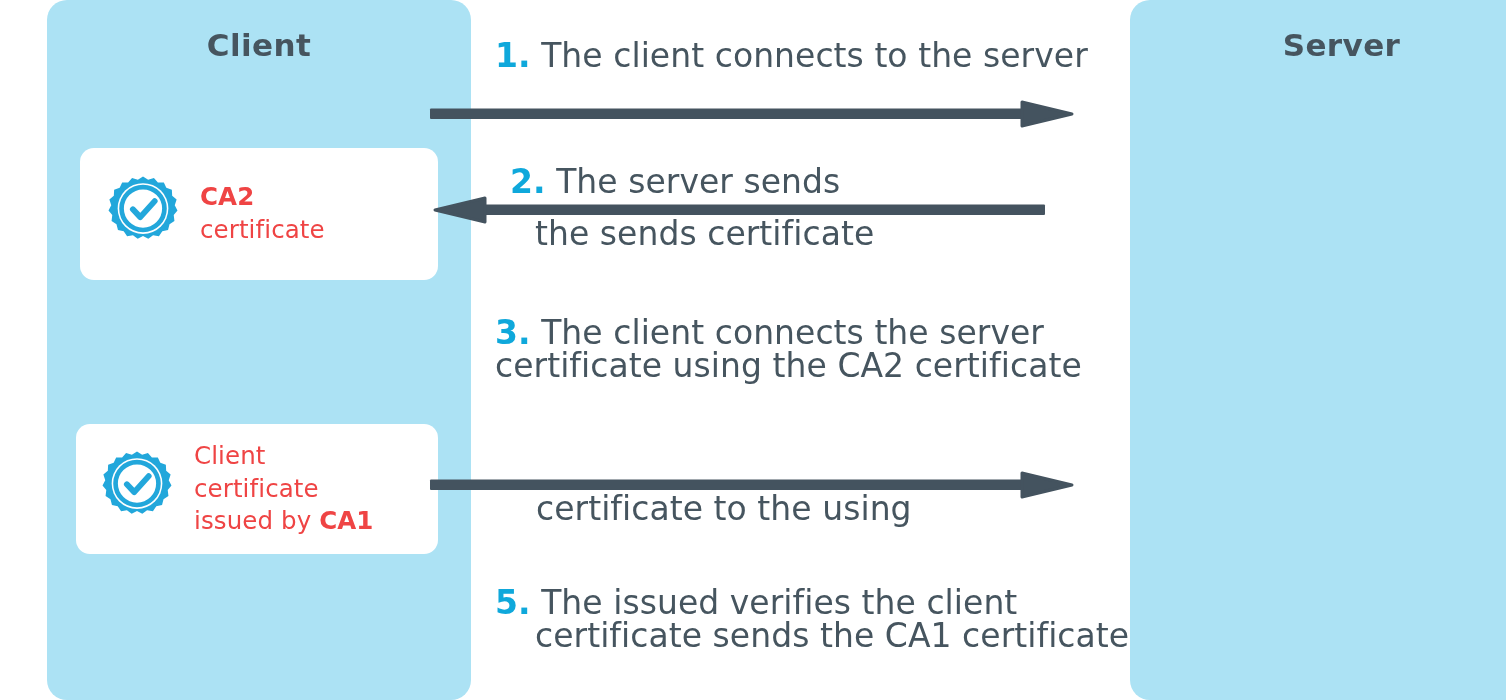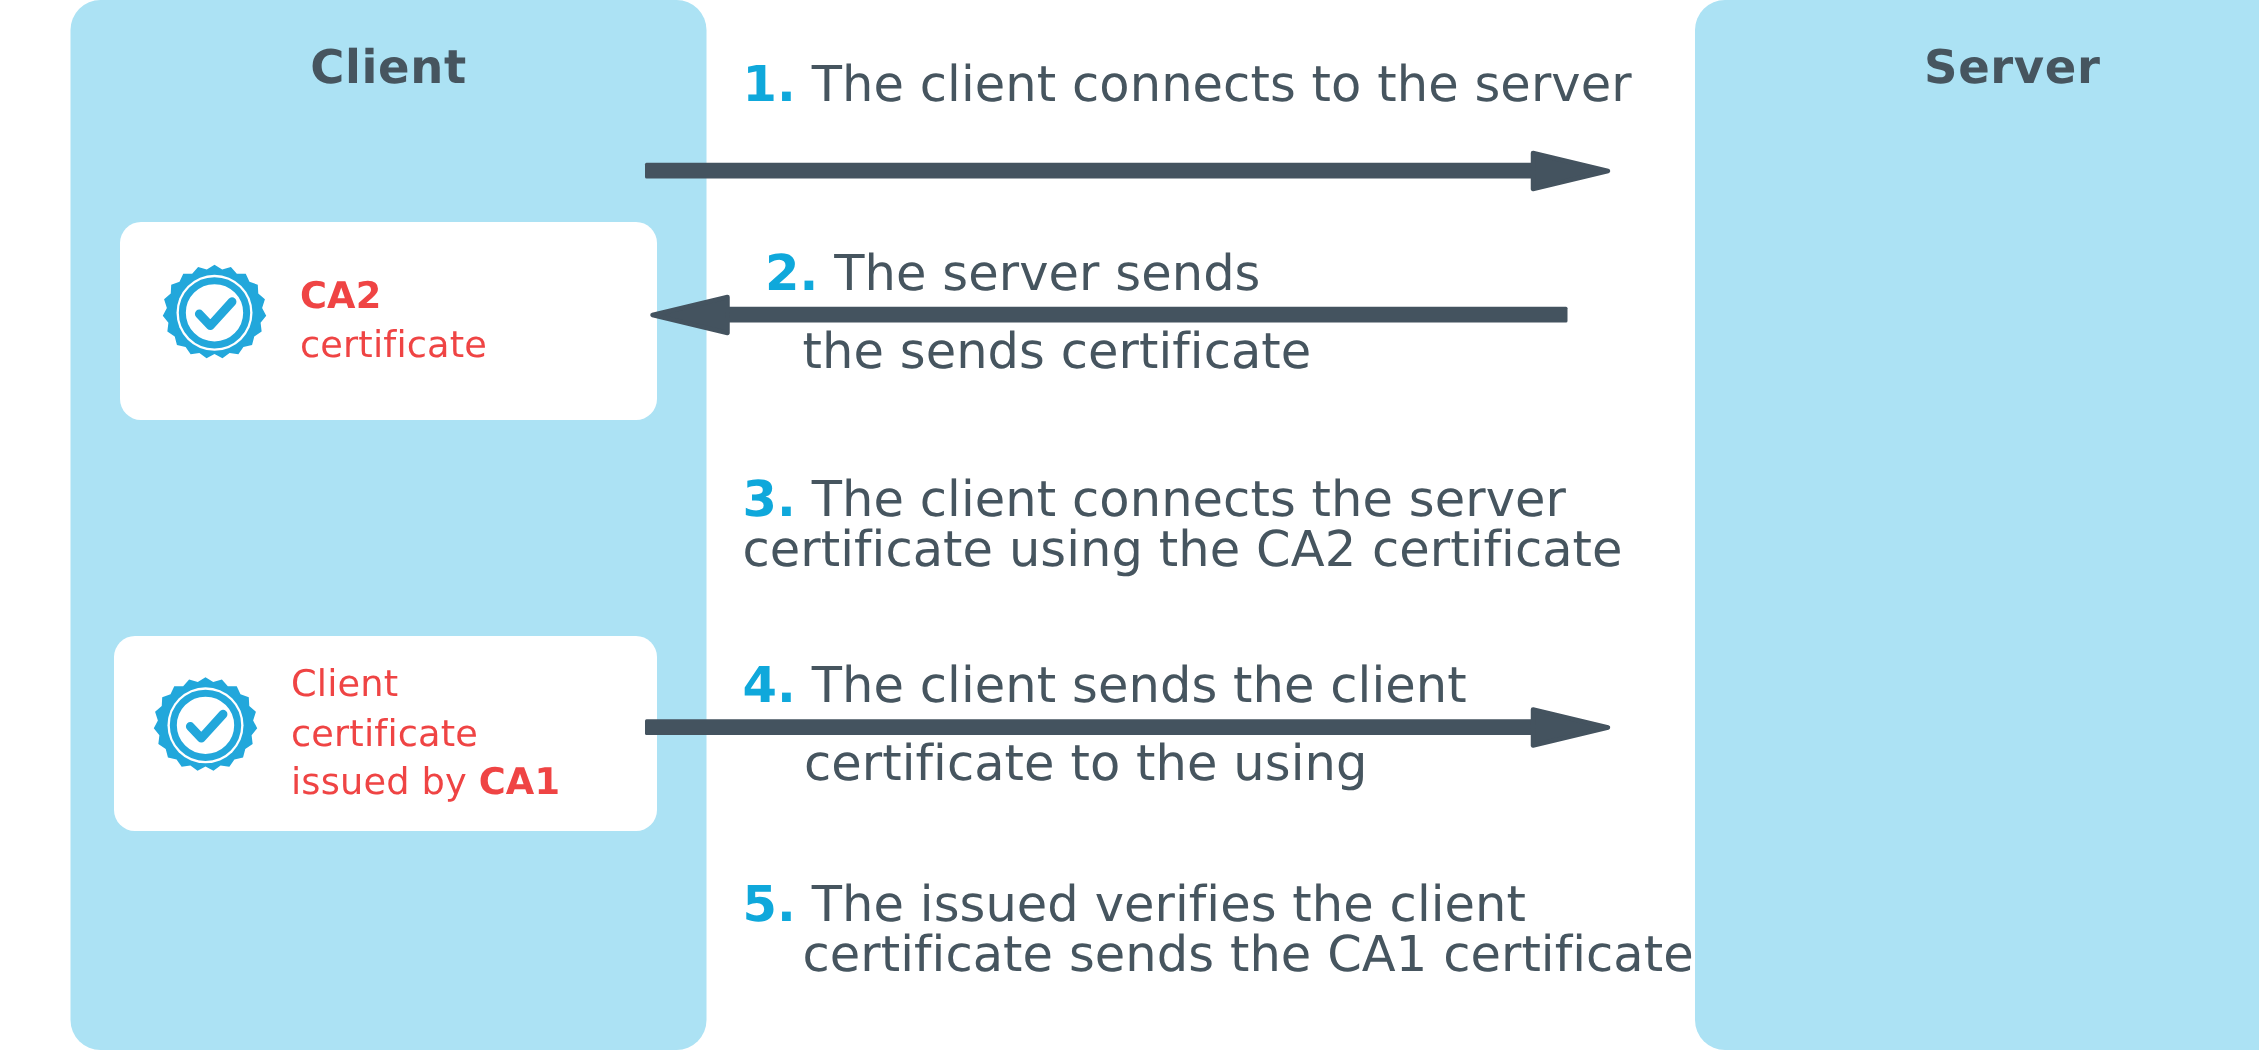--- a/index.html
+++ b/index.html
@@ -204,21 +204,20 @@
     </svg>
     <div class="step-text t2">the sends certificate</div>
   </div>
 
   <div class="step step3">
     <div class="step-text t1"><span class="step-num">3.</span> <span>The client connects the server</span></div>
     <div class="step-text t2">certificate using the CA2 certificate</div>
   </div>
 
   <div class="step step4">
-    <div class="step-text t1"><span class="step-num">4.</span> <span>The client sends the client</span></div>
     <svg class="arrow-svg" width="659" height="28" viewBox="0 0 659 28">
       <rect x="6" y="8.5" width="600" height="10.5" fill="#44535F" rx="1"></rect>
       <path d="M598 2 L648 14 L598 26 Z" fill="#44535F" stroke="#44535F" stroke-width="3" stroke-linejoin="round"></path>
     </svg>
     <div class="step-text t2">certificate to the using</div>
   </div>
 
   <div class="step step5">
     <div class="step-text t1"><span class="step-num">5.</span> <span>The issued verifies the client</span></div>
     <div class="step-text t2">certificate sends the CA1 certificate</div>

